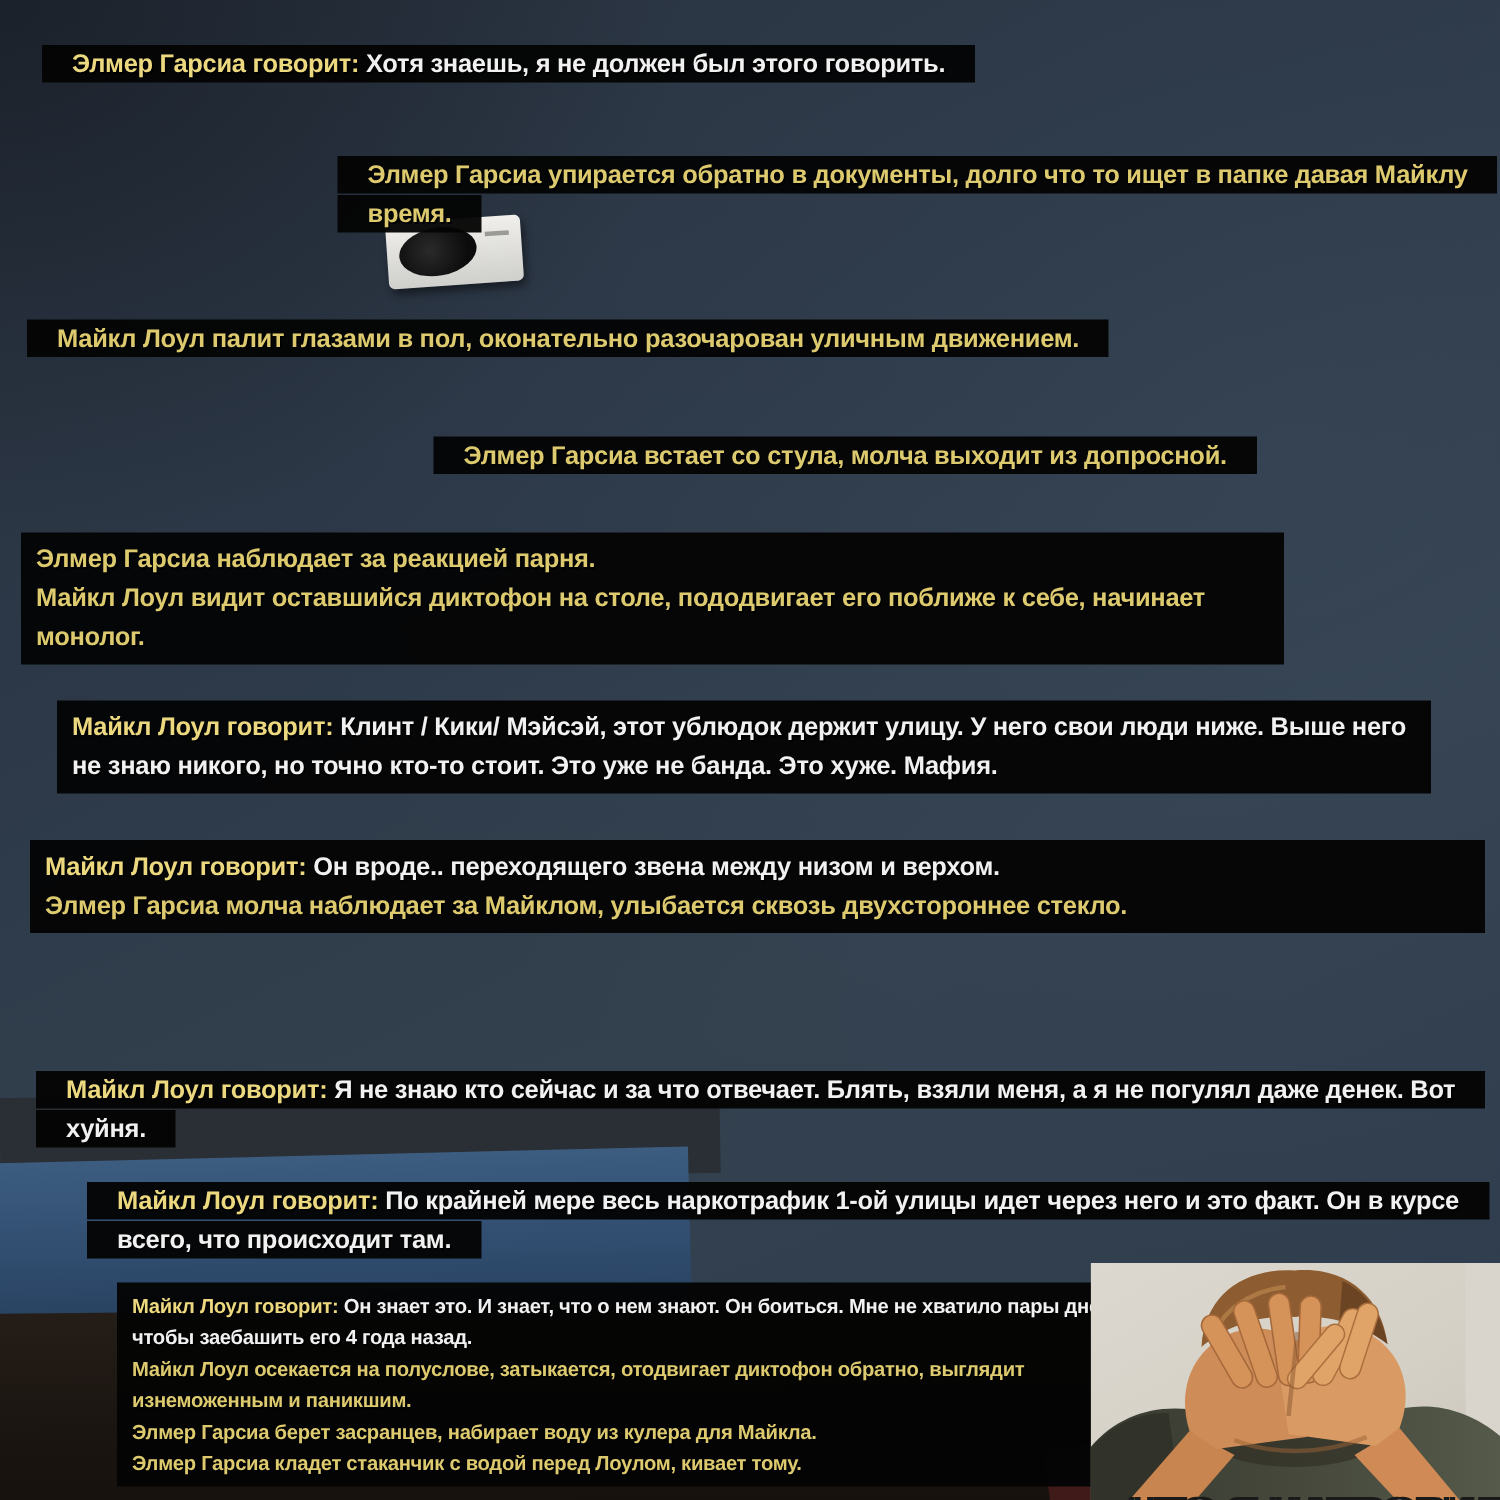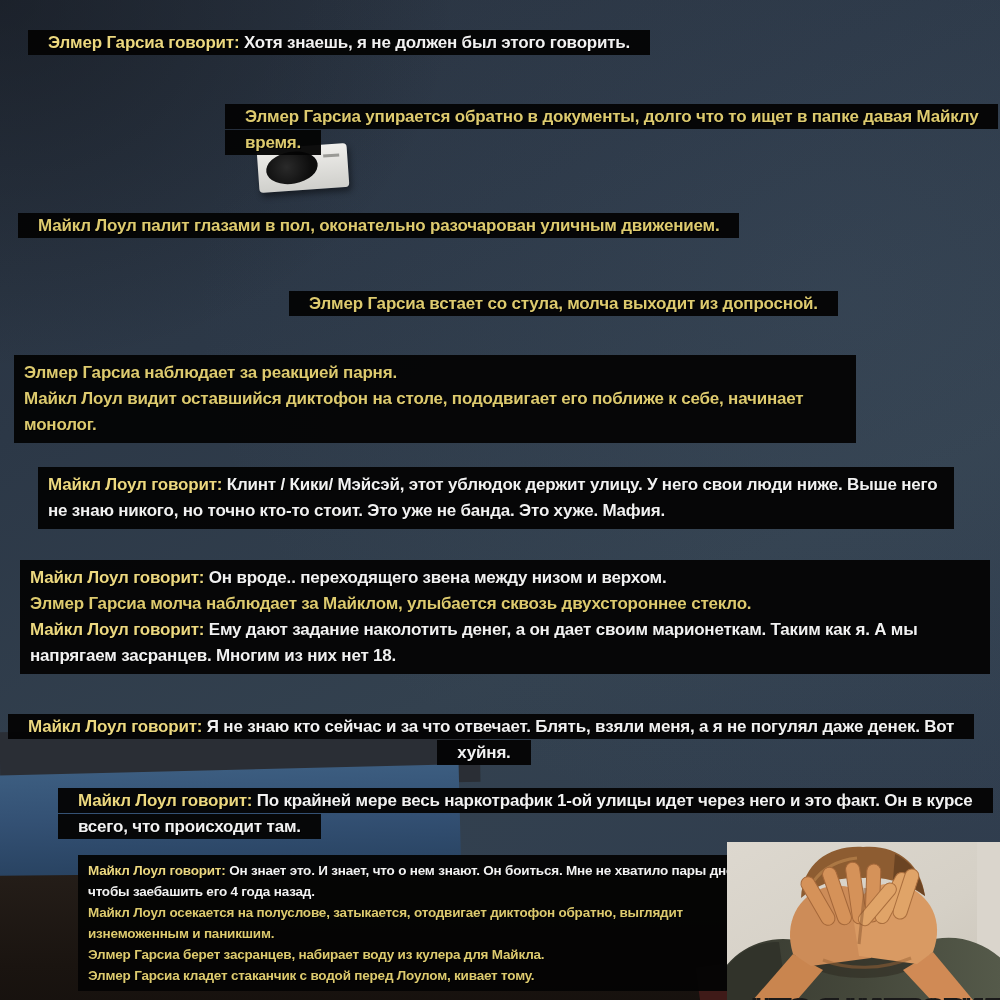--- a/index.html
+++ b/index.html
@@ -43,21 +43,21 @@
   .ac{color:#ddca6e;}
   .sp{color:#f1f1f1;}
   
   .b1{left:28px;top:30px;}
   .b2{left:225px;top:104px;width:756px;}
   .b3{left:18px;top:197px;margin-top:16px;}
   .b4{left:289px;top:291px;}
   .b5{left:14px;top:355px;width:822px;}
   .b6{left:38px;top:467px;width:896px;}
   .b7{left:20px;top:560px;width:950px;}
-  .b8{left:8px;top:714px;width:952px;text-align:center;}
+  .b8{left:24px;top:714px;width:952px;}
   .b9{left:58px;top:788px;width:924px;}
   .b10{left:30px;top:855px;width:676px;}
 
   
   .meme{position:absolute;left:727px;top:842px;width:273px;height:185px;overflow:hidden;}
   .meme svg{display:block;}
   .meme-caption{position:absolute;left:26px;right:0;bottom:1px;
     font-size:28px;font-weight:bold;color:#ffffff;letter-spacing:0px;white-space:nowrap;
     text-shadow:-2px -2px 0 #1a1a1a,2px -2px 0 #1a1a1a,-2px 2px 0 #1a1a1a,2px 2px 0 #1a1a1a,0 3px 3px rgba(0,0,0,.6);}
 </style>
@@ -98,21 +98,20 @@
     <div><span class="ac">Майкл Лоул видит оставшийся диктофон на столе, пододвигает его поближе к себе, начинает монолог.</span></div>
   </div>
 
   <div class="chat solid b6">
     <div><span class="nm">Майкл Лоул говорит:</span> <span class="sp">Клинт / Кики/ Мэйсэй, этот ублюдок держит улицу. У него свои люди ниже. Выше него не знаю никого, но точно кто-то стоит. Это уже не банда. Это хуже. Мафия.</span></div>
   </div>
 
   <div class="chat solid b7">
     <div><span class="nm">Майкл Лоул говорит:</span> <span class="sp">Он вроде.. переходящего звена между низом и верхом.</span></div>
     <div><span class="ac">Элмер Гарсиа молча наблюдает за Майклом, улыбается сквозь двухстороннее стекло.</span></div>
-    <div><span class="nm">Майкл Лоул говорит:</span> <span class="sp">Ему дают задание наколотить денег, а он дает своим марионеткам. Таким как я. А мы напрягаем засранцев. Многим из них нет 18.</span></div>
   </div>
 
   <div class="chat b8">
     <span class="bubble"><span class="nm">Майкл Лоул говорит:</span> <span class="sp">Я не знаю кто сейчас и за что отвечает. Блять, взяли меня, а я не погулял даже денек. Вот хуйня.</span></span>
   </div>
 
   <div class="chat b9">
     <span class="bubble"><span class="nm">Майкл Лоул говорит:</span> <span class="sp">По крайней мере весь наркотрафик 1-ой улицы идет через него и это факт. Он в курсе всего, что происходит там.</span></span>
   </div>
 

